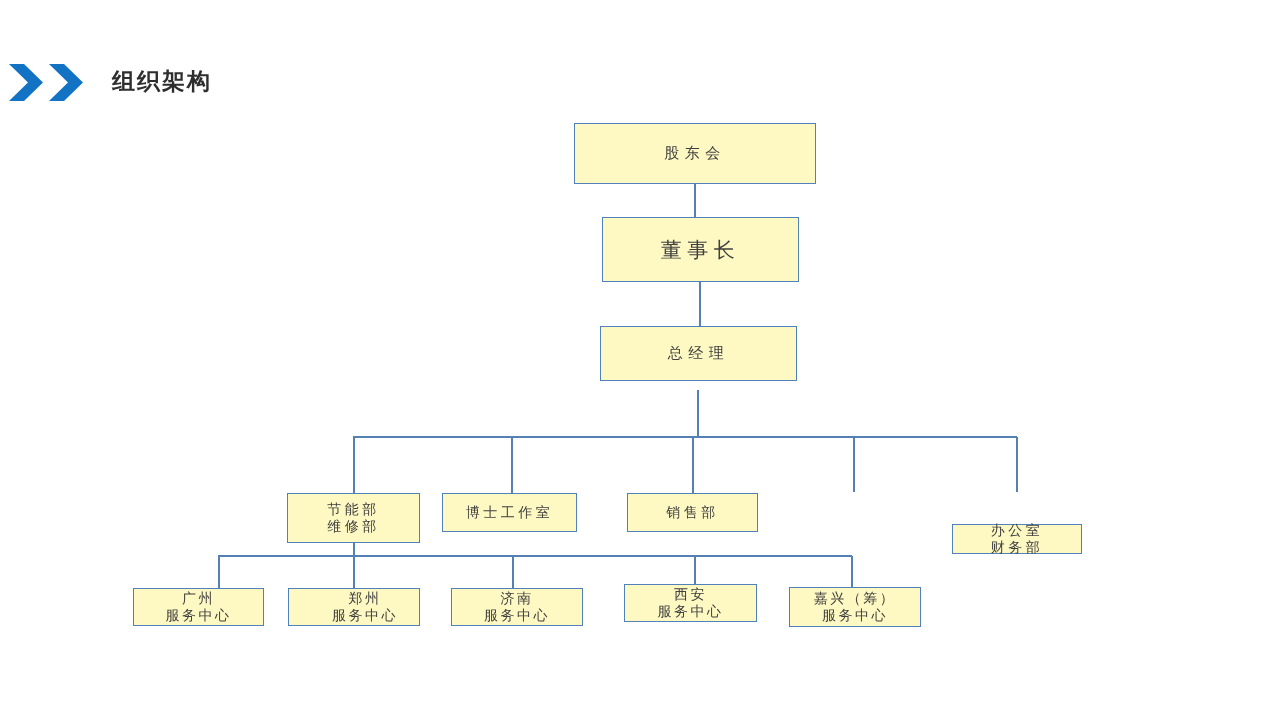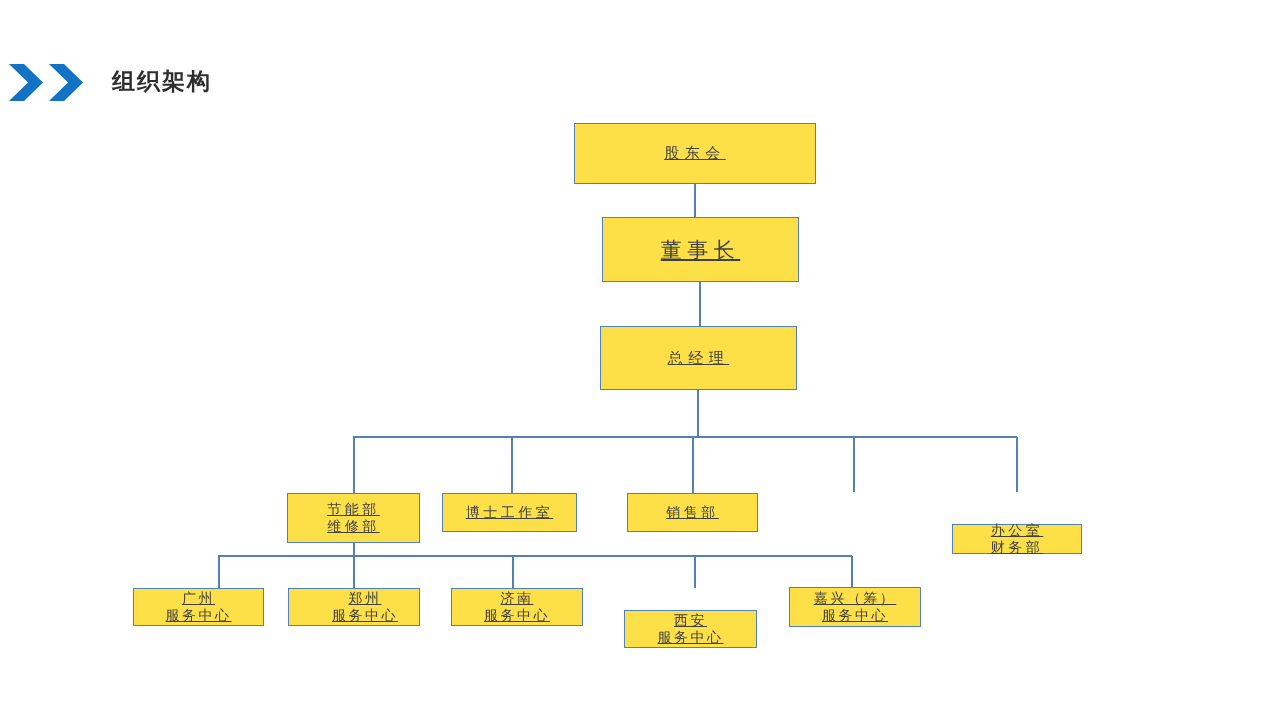--- a/index.html
+++ b/index.html
@@ -15,41 +15,41 @@
   body{font-family:"Liberation Sans","DejaVu Sans",sans-serif;}
   .slide{position:relative;width:1280px;height:720px;background:var(--bg);border-radius:12px;}
 
   
   .chevrons{position:absolute;left:8px;top:64px;width:78px;height:37px;color:var(--accent);}
   .chevrons svg{display:block;width:100%;height:100%;}
   .title{position:absolute;left:112px;top:66px;font-size:23px;font-weight:bold;
          letter-spacing:2px;color:var(--title-text);}
 
   
-  .node{position:absolute;border:1.5px solid var(--box-border);background:#fde047;
+  .node{position:absolute;border:1.5px solid var(--box-border);background:#fef9c3;
         display:flex;flex-direction:column;align-items:center;justify-content:center;
-        color:var(--node-text);text-align:center;text-decoration:underline;}
+        color:var(--node-text);text-align:center;}
   .node span{display:block;white-space:nowrap;}
 
   .n-shareholders{left:574px;top:123px;width:242px;height:61px;font-size:15px;letter-spacing:5.5px;}
   .n-chairman    {left:602px;top:217px;width:197px;height:65px;font-size:21px;letter-spacing:5.5px;}
-  .n-gm          {left:600px;top:326px;width:197px;height:64px;font-size:15px;letter-spacing:5.5px;}
+  .n-gm          {left:600px;top:326px;width:197px;height:55px;font-size:15px;letter-spacing:5.5px;}
 
   .mid{font-size:14px;letter-spacing:3.5px;line-height:17px;}
   .n-energy {left:287px;top:493px;width:133px;height:50px;}
   .n-doctor {left:442px;top:493px;width:135px;height:39px;}
   .n-sales  {left:627px;top:493px;width:131px;height:39px;}
   .n-mfg    {left:785px;top:492px;width:132px;height:40px;}
   .n-office {left:952px;top:492px;width:130px;height:30px;margin-top:32px;}
 
   .low{font-size:14px;letter-spacing:2.5px;line-height:17px;}
   .n-gz{left:133px;top:588px;width:131px;height:38px;}
   .n-zz{left:288px;top:588px;width:132px;height:38px;padding-left:22px;}
   .n-jn{left:451px;top:588px;width:132px;height:38px;}
-  .n-xa{left:624px;top:610px;width:133px;height:38px;}
+  .n-xa{left:624px;top:584px;width:133px;height:38px;}
   .n-jx{left:789px;top:587px;width:132px;height:40px;}
 
   
   .line{position:absolute;background:var(--connector);}
   .c-v1{left:694px;top:184px;width:1.5px;height:33px;}
   .c-v2{left:699px;top:282px;width:1.5px;height:44px;}
   .c-v3{left:697px;top:390px;width:1.5px;height:47px;}
   .c-h1{left:353px;top:436px;width:664px;height:1.5px;}
   .c-d1{left:353px;top:437px;width:1.5px;height:56px;}
   .c-d2{left:511px;top:437px;width:1.5px;height:56px;}

